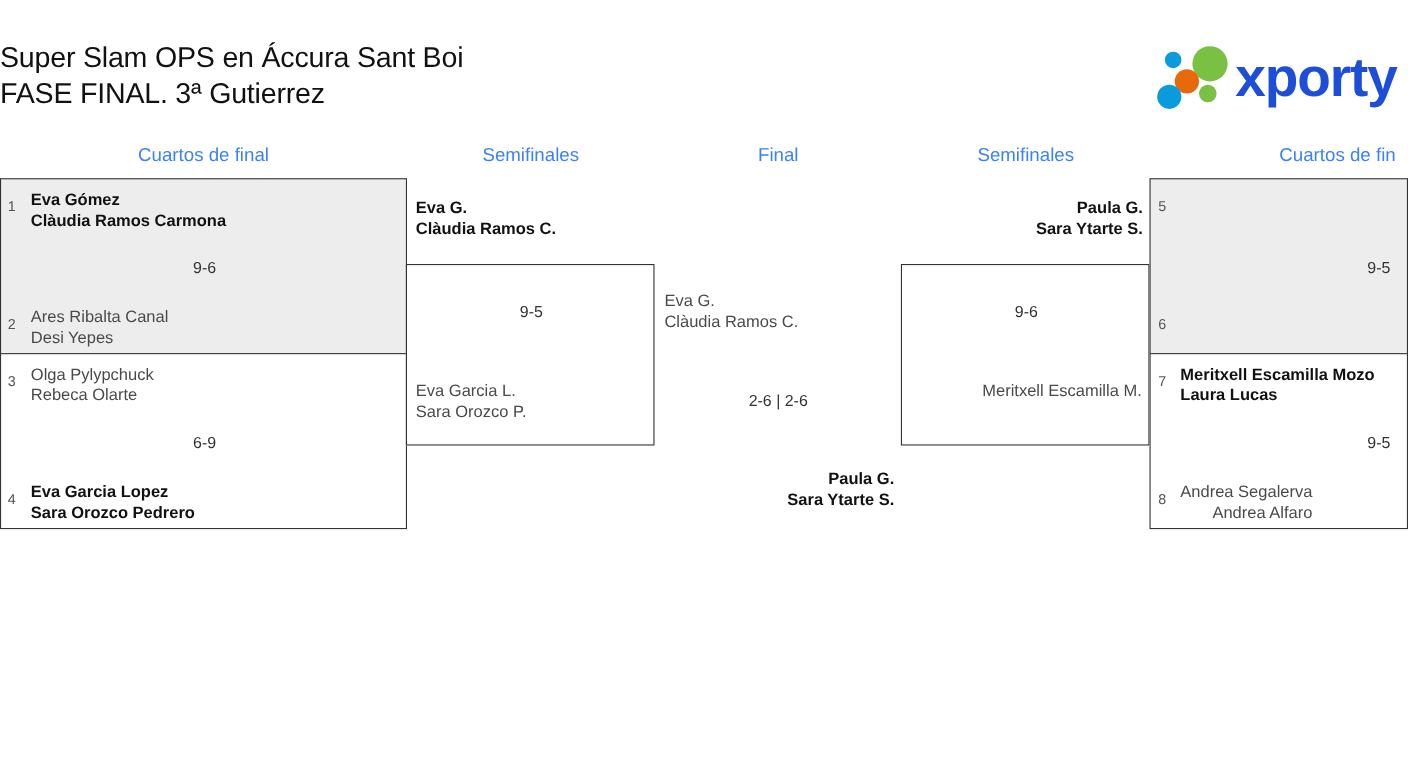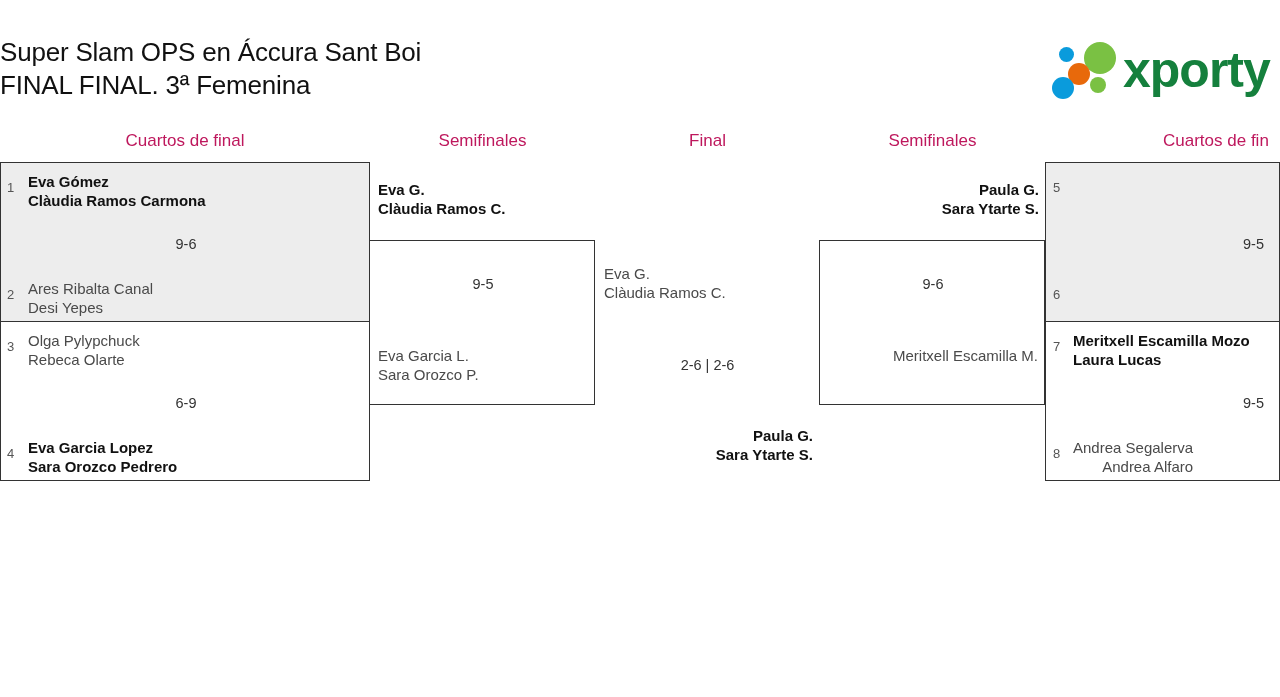--- a/index.html
+++ b/index.html
@@ -23,28 +23,28 @@
   .logo { position: absolute; left: 1045px; top: 5px; width: 232px; height: 62px; }
   .logo-dots { position: absolute; left: 0; top: 0; width: 90px; height: 62px; }
   .dot { position: absolute; border-radius: 50%; }
   .dot-blue-sm  { left: 14px;  top: 8px;  width: 15px; height: 15px; background: #0a9bdc; }
   .dot-green-lg { left: 39px;  top: 3px;  width: 32px; height: 32px; background: #7ac143; }
   .dot-orange   { left: 23px;  top: 24px; width: 22px; height: 22px; background: #e8690b; }
   .dot-green-sm { left: 45px;  top: 38px; width: 16px; height: 16px; background: #7ac143; }
   .dot-blue-md  { left: 7px;   top: 38px; width: 22px; height: 22px; background: #0a9bdc; }
   .logo-word {
     position: absolute; left: 78px; top: 2px;
-    font-size: 50px; line-height: 58px; font-weight: 700; color: #15803d;
+    font-size: 50px; line-height: 58px; font-weight: 700; color: #1d4ed8;
     letter-spacing: -1px;
   }
 
   
   .round-head {
     position: absolute; top: 96px;
-    font-size: 17px; line-height: 22px; color: #be185d; white-space: nowrap;
+    font-size: 17px; line-height: 22px; color: #3b82f6; white-space: nowrap;
   }
   .rh-qf-left  { left: 0;     width: 370px; text-align: center; }
   .rh-sf-left  { left: 370px; width: 225px; text-align: center; }
   .rh-final    { left: 595px; width: 225px; text-align: center; }
   .rh-sf-right { left: 820px; width: 225px; text-align: center; }
   .rh-qf-right { left: 1045px; width: 370px; text-align: left; padding-left: 118px; }
 
   
   .box { position: absolute; border: 1px solid #333333; }
   .box-grey { background: #ededed; }
@@ -125,21 +125,21 @@
   .final-score  { position: absolute; left: 595px; top: 322px; width: 225px; text-align: center; }
   .final-winner { position: absolute; left: 560px; top: 392px; width: 253px; text-align: right; }
 </style>
 </head>
 <body>
 
 <div id="root">
 
   <div class="title">
     <span class="line">Super Slam OPS en Áccura Sant Boi</span>
-    <span class="line">FINAL FINAL. 3ª Femenina</span>
+    <span class="line">FASE FINAL. 3ª Gutierrez</span>
   </div>
 
   <div class="logo">
     <div class="logo-dots">
       <span class="dot dot-blue-sm"></span>
       <span class="dot dot-green-lg"></span>
       <span class="dot dot-orange"></span>
       <span class="dot dot-green-sm"></span>
       <span class="dot dot-blue-md"></span>
     </div>

